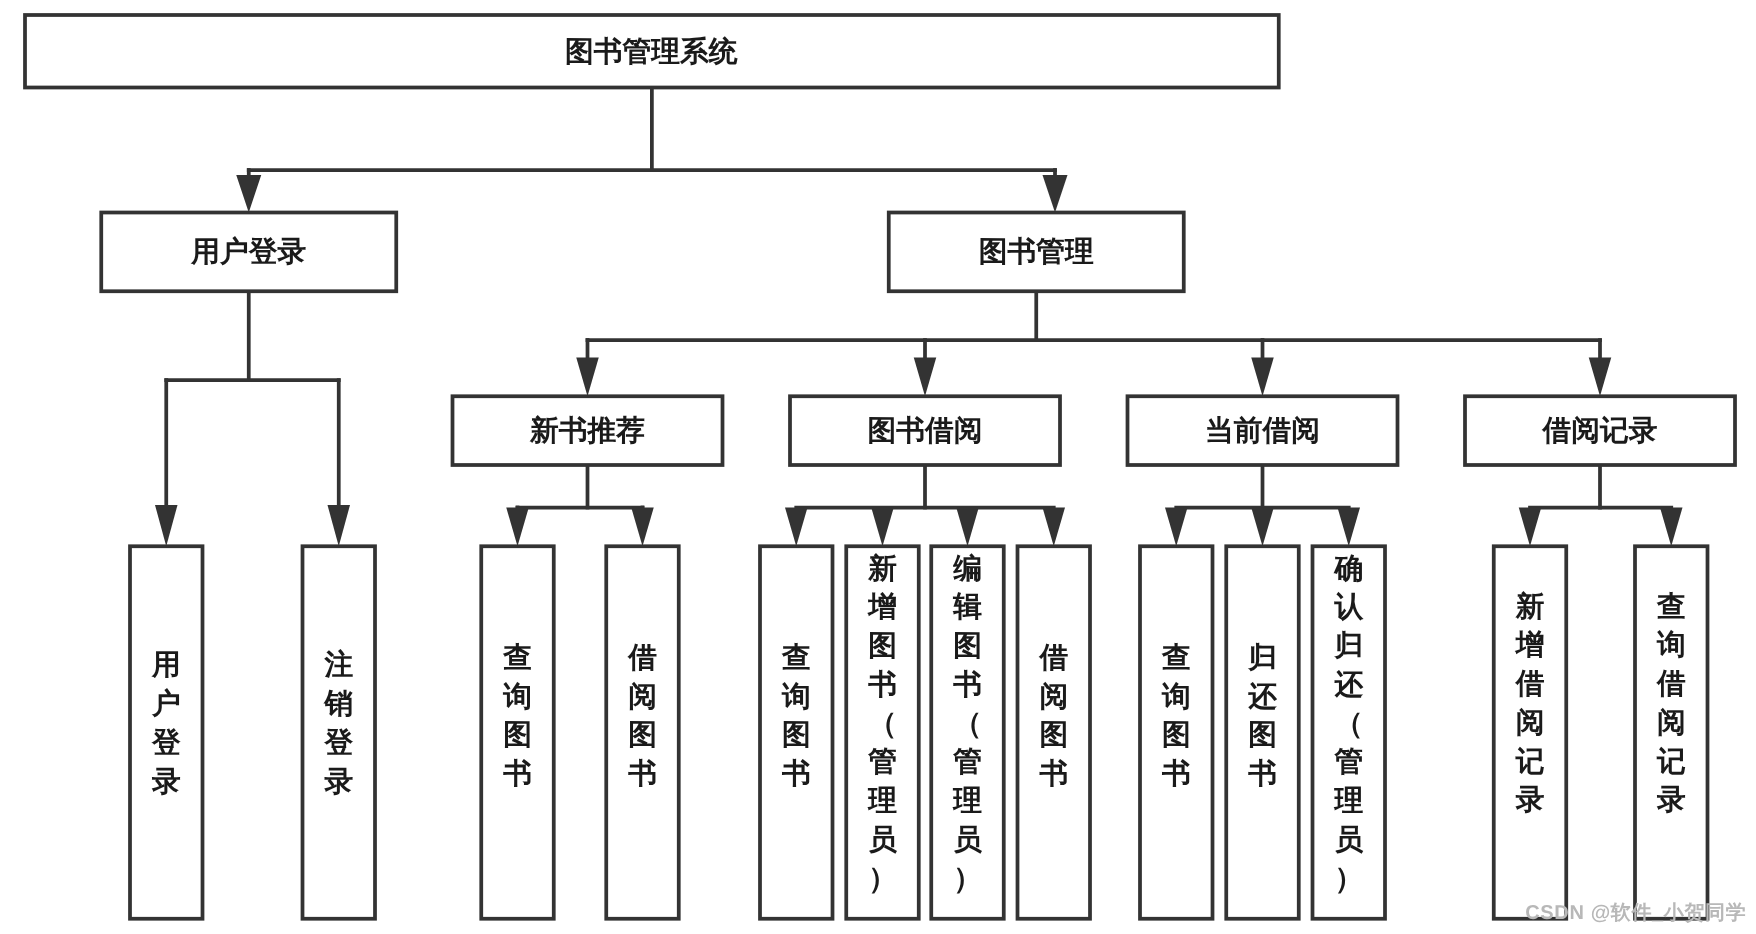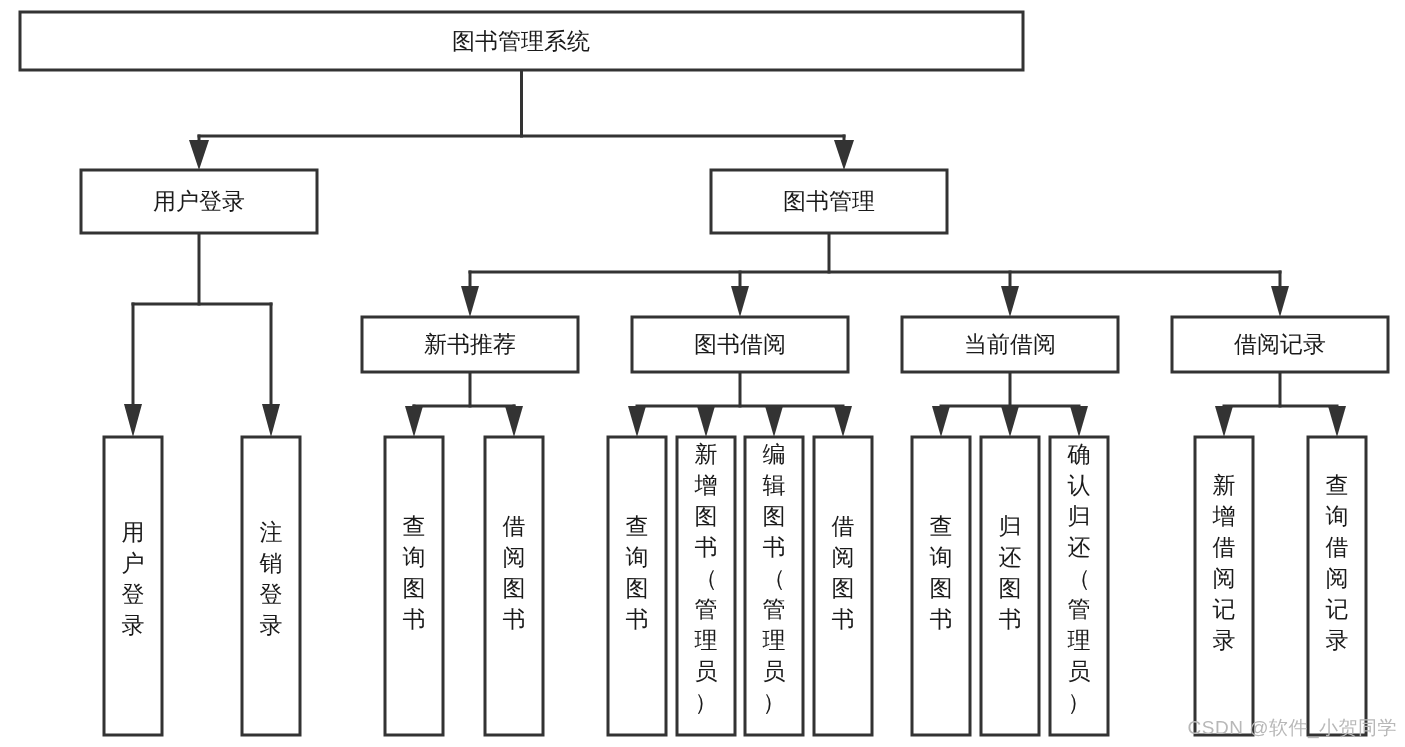--- a/index.html
+++ b/index.html
@@ -12,20 +12,21 @@
     width: 1405px;
     height: 747px;
     font-family: "Liberation Sans", "DejaVu Sans", sans-serif;
     overflow: hidden;
     position: relative;
   }
   #diagram-root {
     position: relative;
     width: 1405px;
     height: 747px;
+    font-weight: bold;
   }
   svg.flow {
     position: absolute;
     top: 0;
     left: 0;
     width: 1405px;
     height: 747px;
     display: block;
   }
   .node-rect {
@@ -54,21 +55,21 @@
     font-family: "Liberation Sans", "DejaVu Sans", sans-serif;
     fill: #1a1a1a;
     font-size: 23px;
     text-anchor: middle;
   }
   .watermark {
     position: absolute;
     right: 8px;
     bottom: 6px;
     font-family: "Liberation Sans", "DejaVu Sans", sans-serif;
-    font-size: 19px;
+    font-size: 16px;
     color: #b8b8b8;
     letter-spacing: 0.5px;
     white-space: nowrap;
     user-select: none;
     margin-left: 12px;
   }
 </style>
 </head>
 <body>
 

